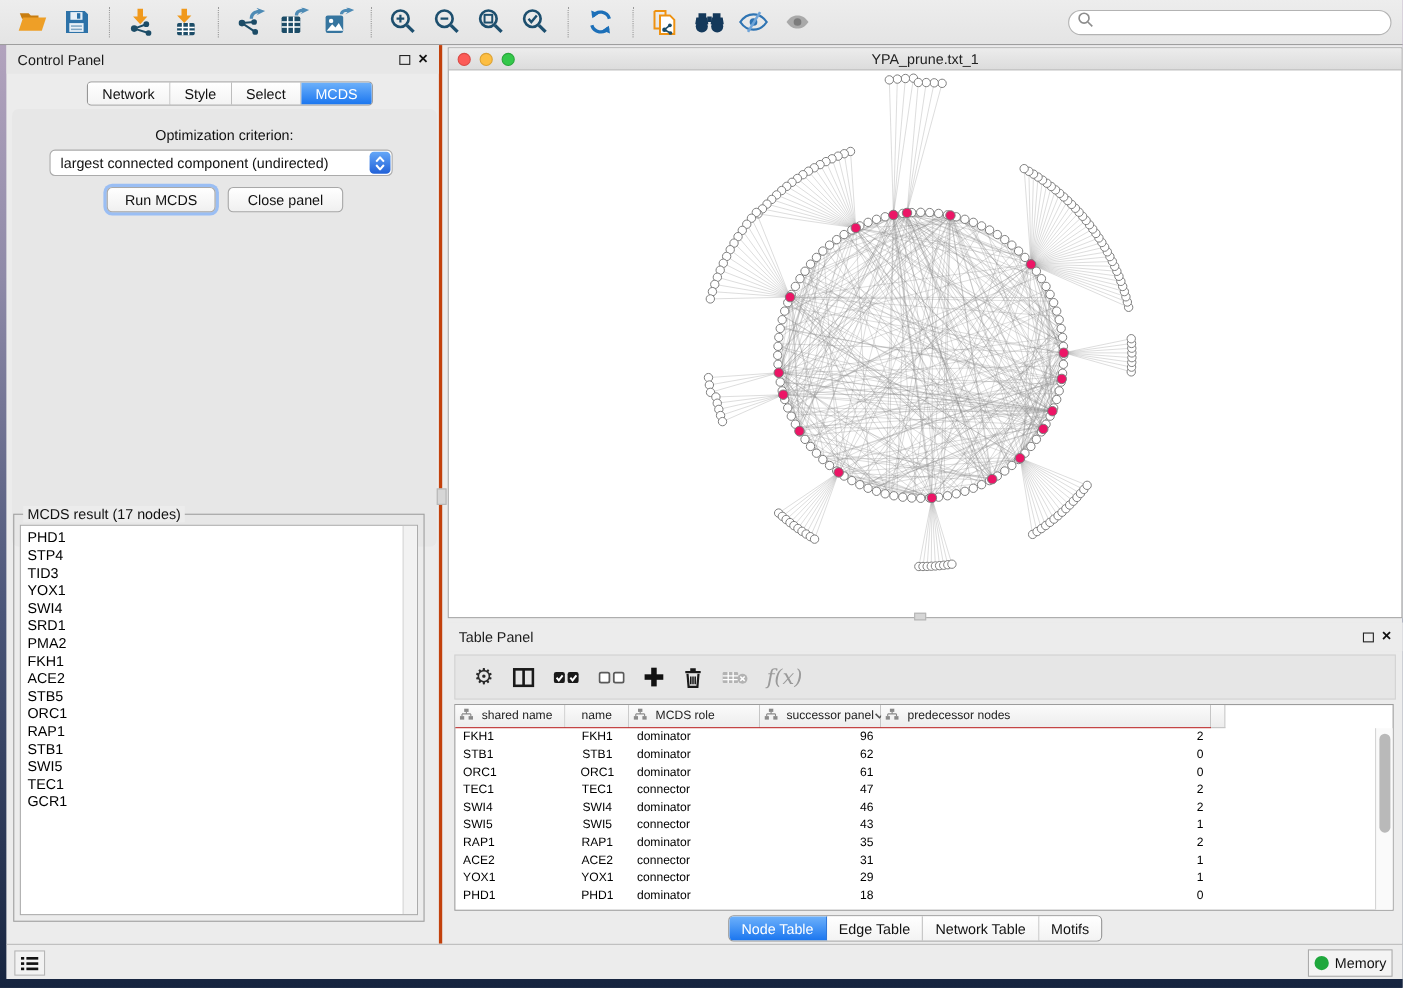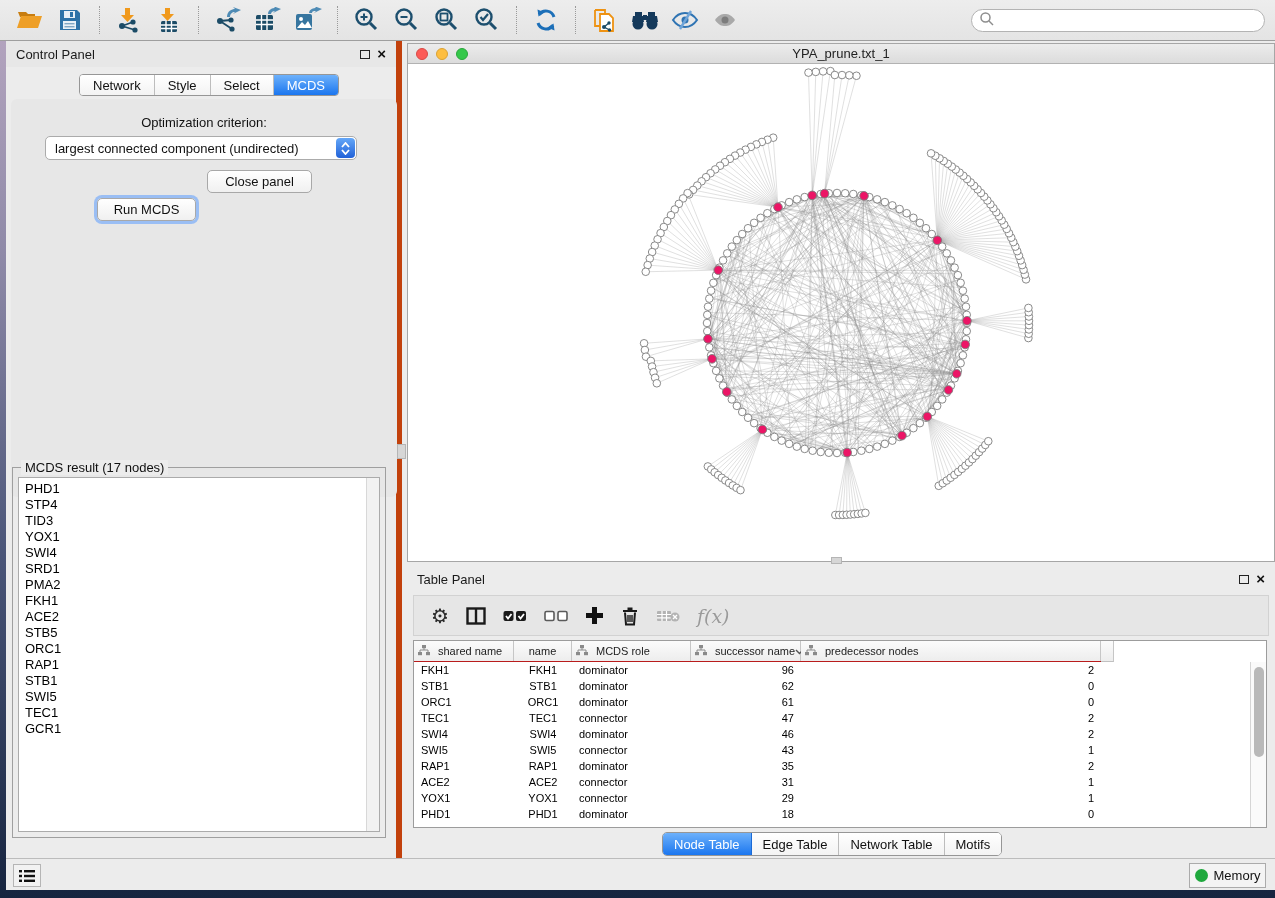--- a/index.html
+++ b/index.html
@@ -14,21 +14,21 @@
   .tb-icon { width:34px; height:30px; display:flex; align-items:center; justify-content:center; margin:0 3px; }
   .tb-sep { width:1px; height:28px; border-left:1px dotted #9a9a9a; margin:0 9px; }
   #search-box { position:absolute; right:10px; top:9px; width:294px; height:23px; background:#fff;
     border:1px solid #b3b3b3; border-radius:12px; display:flex; align-items:center; padding-left:7px; }
   #search-input { border:none; outline:none; flex:1; font-size:12px; background:transparent; }
 
   
   #app-window { left:6px; top:41px; width:1269px; height:849px; background:#ececec; }
 
   
-  #control-panel { left:6px; top:41px; width:396px; height:817px; background:#ececec; border-right:6px solid #c2410c; }
+  #control-panel { left:6px; top:41px; width:396px; height:817px; background:#ececec; border-right:3px solid #c2410c; }
   .panel-titlebar { position:absolute; left:0; top:0; right:0; height:26px; background:#e7e7e7;
     display:flex; align-items:center; font-size:13px; color:#1a1a1a; padding:0 10px; }
   .win-btns { margin-left:auto; display:flex; gap:7px; align-items:center; }
   .float-glyph { width:10px; height:9px; border:1.6px solid #222; display:inline-block; }
   .close-glyph { font-size:15px; font-weight:bold; color:#111; line-height:10px; }
 
   .seg { display:inline-flex; border:1px solid #969696; border-radius:4px; overflow:hidden;
     background:#fff; height:22px; }
   .seg-item { padding:2px 13px; font-size:13px; color:#111; background:linear-gradient(#ffffff,#f3f3f3);
     border-right:1px solid #bdbdbd; display:flex; align-items:center; white-space:nowrap; }
@@ -41,21 +41,21 @@
   #opt-label { position:absolute; left:0; right:0; top:16px; text-align:center; font-size:13px; color:#111; }
   #combo { position:absolute; left:34px; top:37px; width:312px; height:24px; background:#fff;
     border:1px solid #ababab; border-radius:5px; display:flex; align-items:center; font-size:13px; color:#111; }
   #combo-text { flex:1; padding-left:9px; white-space:nowrap; overflow:hidden; }
   #combo-arrows { width:19px; height:20px; margin-right:1px; border-radius:4px;
     background:linear-gradient(#64a7f8,#2161d8); display:flex; flex-direction:column;
     align-items:center; justify-content:center; gap:1px; }
   .mac-btn { position:absolute; height:23px; background:linear-gradient(#ffffff,#f0f0f0);
     border:1px solid #a8a8a8; border-radius:5px; font-size:13px; color:#111;
     display:flex; align-items:center; justify-content:center; }
-  #run-btn { left:86px; top:71px; width:99px; box-shadow:0 0 0 3px rgba(112,168,250,.65);margin-top:28px; }
+  #run-btn { left:86px; top:71px; width:99px; box-shadow:0 0 0 3px rgba(112,168,250,.65); }
   #closep-btn { left:196px; top:71px; width:105px; }
 
   #mcds-group { position:absolute; left:6px; top:426px; width:374px; height:371px; border:1px solid #9f9f9f; }
   #mcds-legend { position:absolute; left:8px; top:-8px; background:#ececec; padding:0 4px; font-size:13px; color:#111; }
   #mcds-list { position:absolute; left:5px; top:9px; right:5px; bottom:5px; background:#fff;
     border:1px solid #ababab; overflow:hidden; }
   #mcds-scroll { position:absolute; right:0; top:0; bottom:0; width:13px; background:#f2f2f2; border-left:1px solid #d8d8d8; }
   .mcds-item { font-size:13px; line-height:16px; padding-left:6px; color:#000; }
   #mcds-list .inner { padding-top:3px; }
 
@@ -1157,21 +1157,21 @@
             </svg></span>
           <span class="lbl">MCDS role</span>
         </div>
         <div class="th" style="width: 110px;">
           <span><svg width="12" height="11" viewBox="0 0 12 11">
               <rect x="4" y="0" width="4" height="3.2" fill="#8a8a8a"></rect>
               <path stroke="#8a8a8a" d="M6 3v2M2 5h8M2 5v2M10 5v2"></path>
               <rect x="0" y="7" width="4" height="3.2" fill="#8a8a8a"></rect>
               <rect x="8" y="7" width="4" height="3.2" fill="#8a8a8a"></rect>
             </svg></span>
-          <span class="lbl">successor name</span>
+          <span class="lbl">successor panel</span>
           <span class="sort"><svg width="9" height="6" viewBox="0 0 9 6">
               <path fill="none" stroke="#555" stroke-width="1.4" d="M1 1l3.5 3.5L8 1"></path>
             </svg></span>
         </div>
         <div class="th" style="width: 300px;">
           <span><svg width="12" height="11" viewBox="0 0 12 11">
               <rect x="4" y="0" width="4" height="3.2" fill="#8a8a8a"></rect>
               <path stroke="#8a8a8a" d="M6 3v2M2 5h8M2 5v2M10 5v2"></path>
               <rect x="0" y="7" width="4" height="3.2" fill="#8a8a8a"></rect>
               <rect x="8" y="7" width="4" height="3.2" fill="#8a8a8a"></rect>

